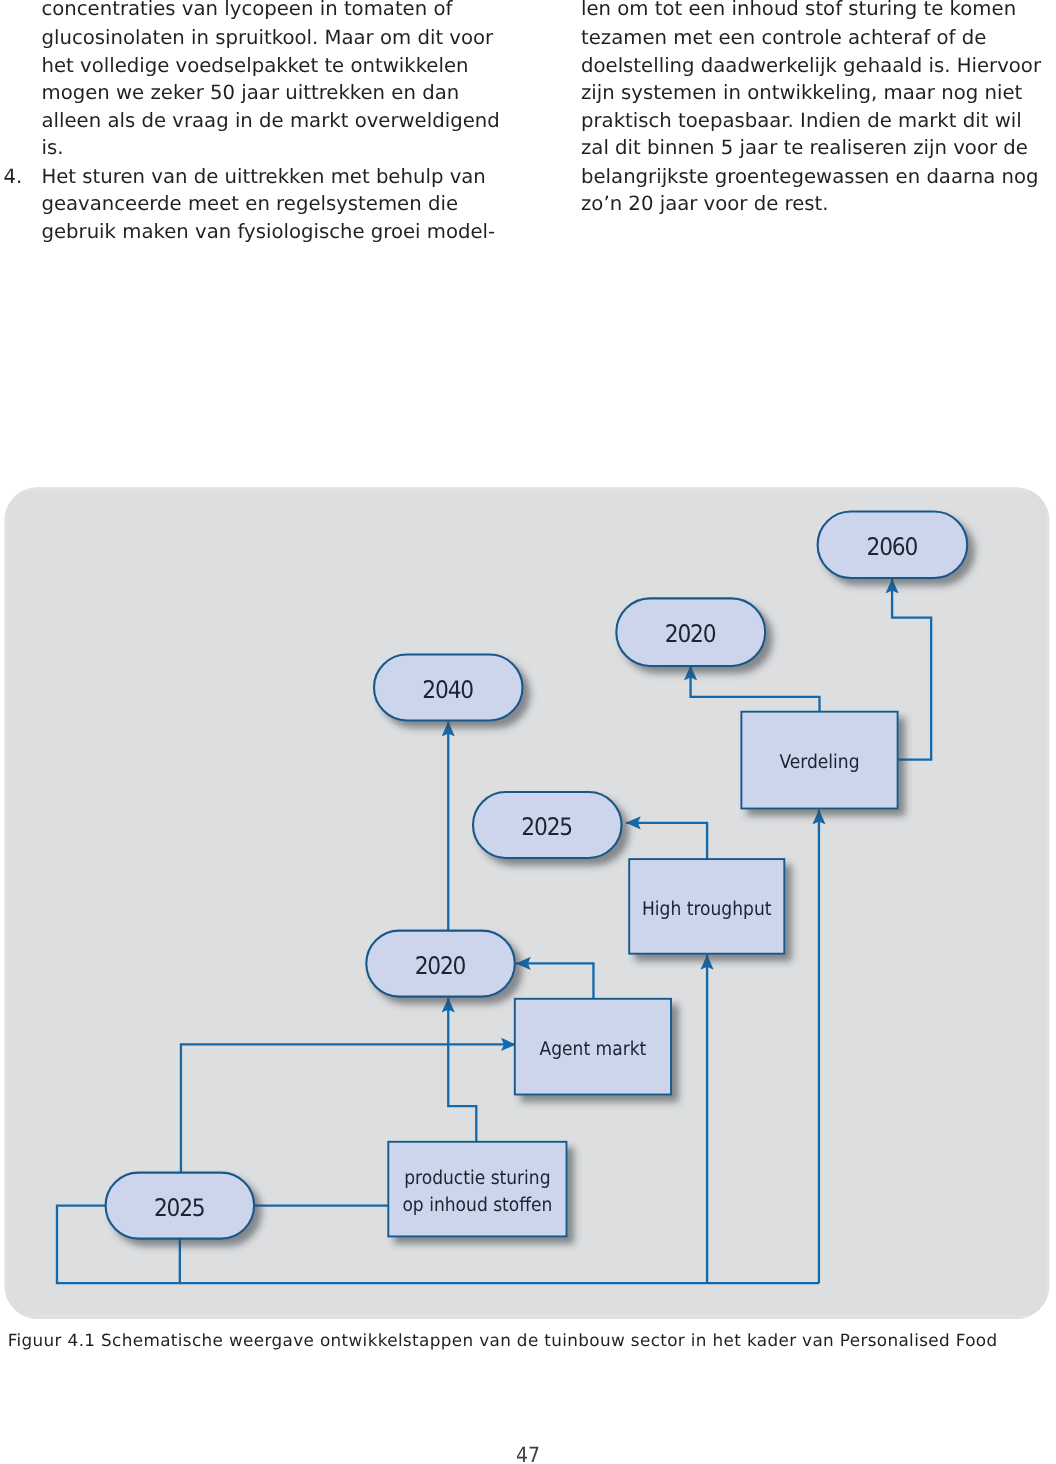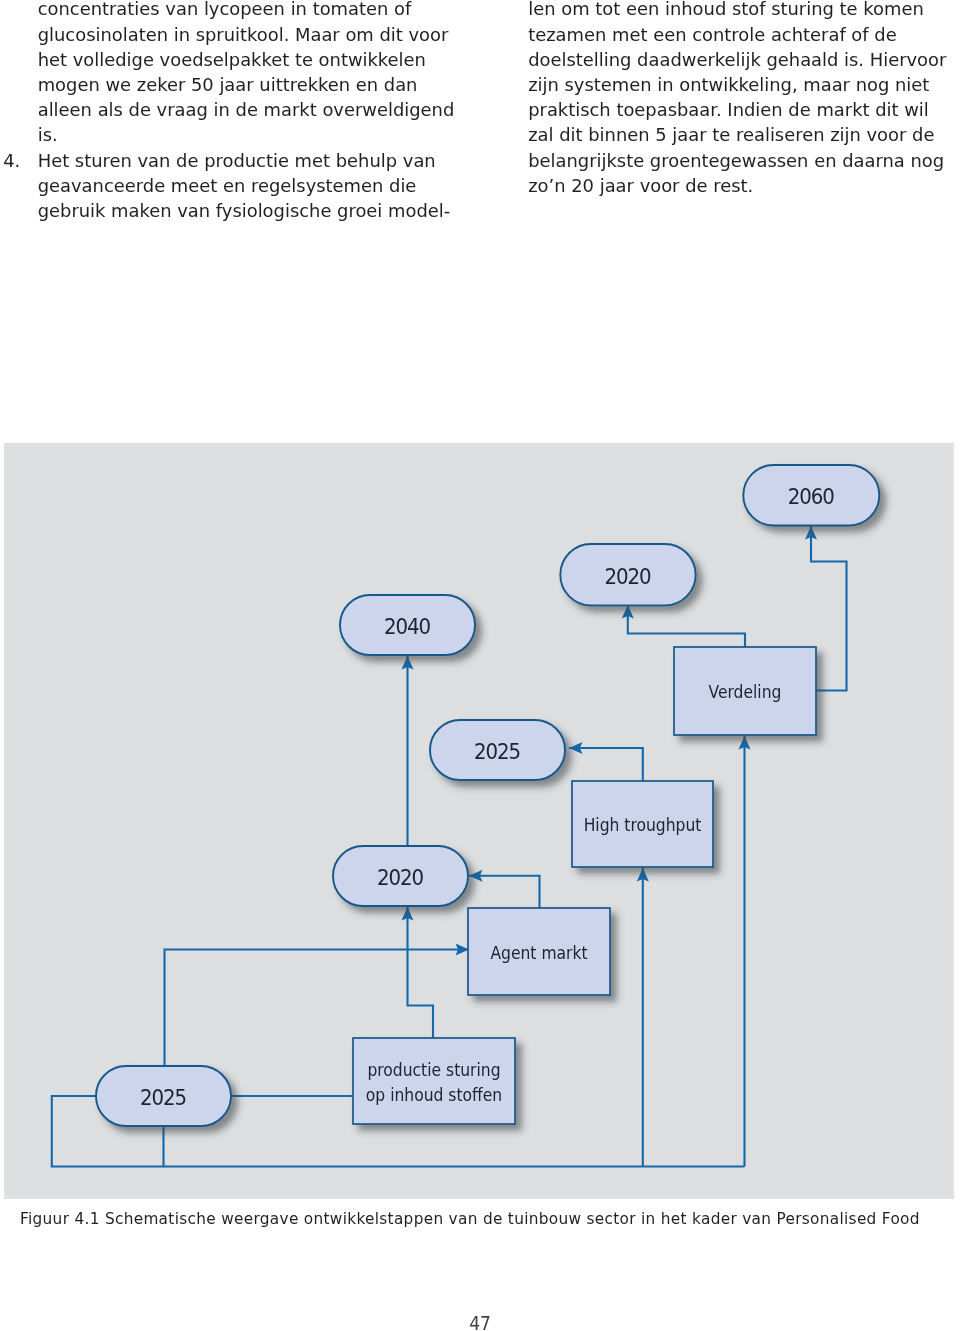--- a/index.html
+++ b/index.html
@@ -3,35 +3,35 @@
 <meta charset="utf-8">
 <style>
   html,body{margin:0;padding:0;}
   body{width:960px;height:1331px;background:#ffffff;font-family:"DejaVu Sans",sans-serif;-webkit-font-smoothing:antialiased;position:relative;overflow:hidden;}
   .page{position:absolute;inset:0;opacity:0.999;}
   .col{position:absolute;top:-3.6px;font-size:17.9px;line-height:25.2px;color:#231f20;}
   .col-left{left:37.7px;width:418.8px;}
   .col-right{left:528.2px;width:421.3px;}
   .li{position:relative;}
   .li-num{position:absolute;left:-34.5px;top:0;}
-  .figure{position:absolute;left:4.3px;top:442.8px;width:949.7px;height:756.3px;background:#dcdee0;overflow:hidden;}
+  .figure{position:absolute;left:4.3px;top:442.8px;width:949.7px;height:756.3px;background:#dcdee0;overflow:hidden;border-radius:30px;}
   .figure-inner-frame{position:absolute;left:1px;top:2.6px;right:1px;bottom:2.6px;border:1px solid #e4e5e7;pointer-events:none;}
   .diagram{position:absolute;left:-4.3px;top:-442.8px;opacity:0.999;}
-  .caption{position:absolute;left:20px;top:1210px;font-size:15.3px;letter-spacing:0.32px;color:#231f20;white-space:nowrap;}
+  .caption{position:absolute;left:7px;top:1210px;font-size:15.3px;letter-spacing:0.32px;color:#231f20;white-space:nowrap;}
   .pageno{position:absolute;left:0;top:1313.5px;width:960px;text-align:center;font-family:"DejaVu Sans Condensed","DejaVu Sans",sans-serif;font-size:19px;line-height:19px;color:#404040;}
 </style>
 </head>
 <body>
 
 <div class="page">
   <div class="col col-left">
     <div>concentraties van lycopeen in tomaten of glucosinolaten in spruitkool. Maar om dit voor het volledige voedselpakket te ontwikkelen mogen we zeker 50 jaar uittrekken en dan alleen als de vraag in de markt overweldigend is.</div>
     <div class="li">
       <span class="li-num">4.</span>
-      <span>Het sturen van de productie met behulp van geavanceerde meet en regelsystemen die gebruik maken van fysiologische groei model-</span>
+      <span>Het sturen van de uittrekken met behulp van geavanceerde meet en regelsystemen die gebruik maken van fysiologische groei model-</span>
     </div>
   </div>
   <div class="col col-right">
     <div>len om tot een inhoud stof sturing te komen tezamen met een controle achteraf of de doelstelling daadwerkelijk gehaald is. Hiervoor zijn systemen in ontwikkeling, maar nog niet praktisch toepasbaar. Indien de markt dit wil zal dit binnen 5 jaar te realiseren zijn voor de belangrijkste groentegewassen en daarna nog zo’n 20 jaar voor de rest.</div>
   </div>
 
   <div class="figure" style="background: rgb(220, 222, 224);">
     <div class="figure-inner-frame"></div>
     <svg class="diagram" viewBox="0 0 960 1331" width="960" height="1331">
       <defs>

